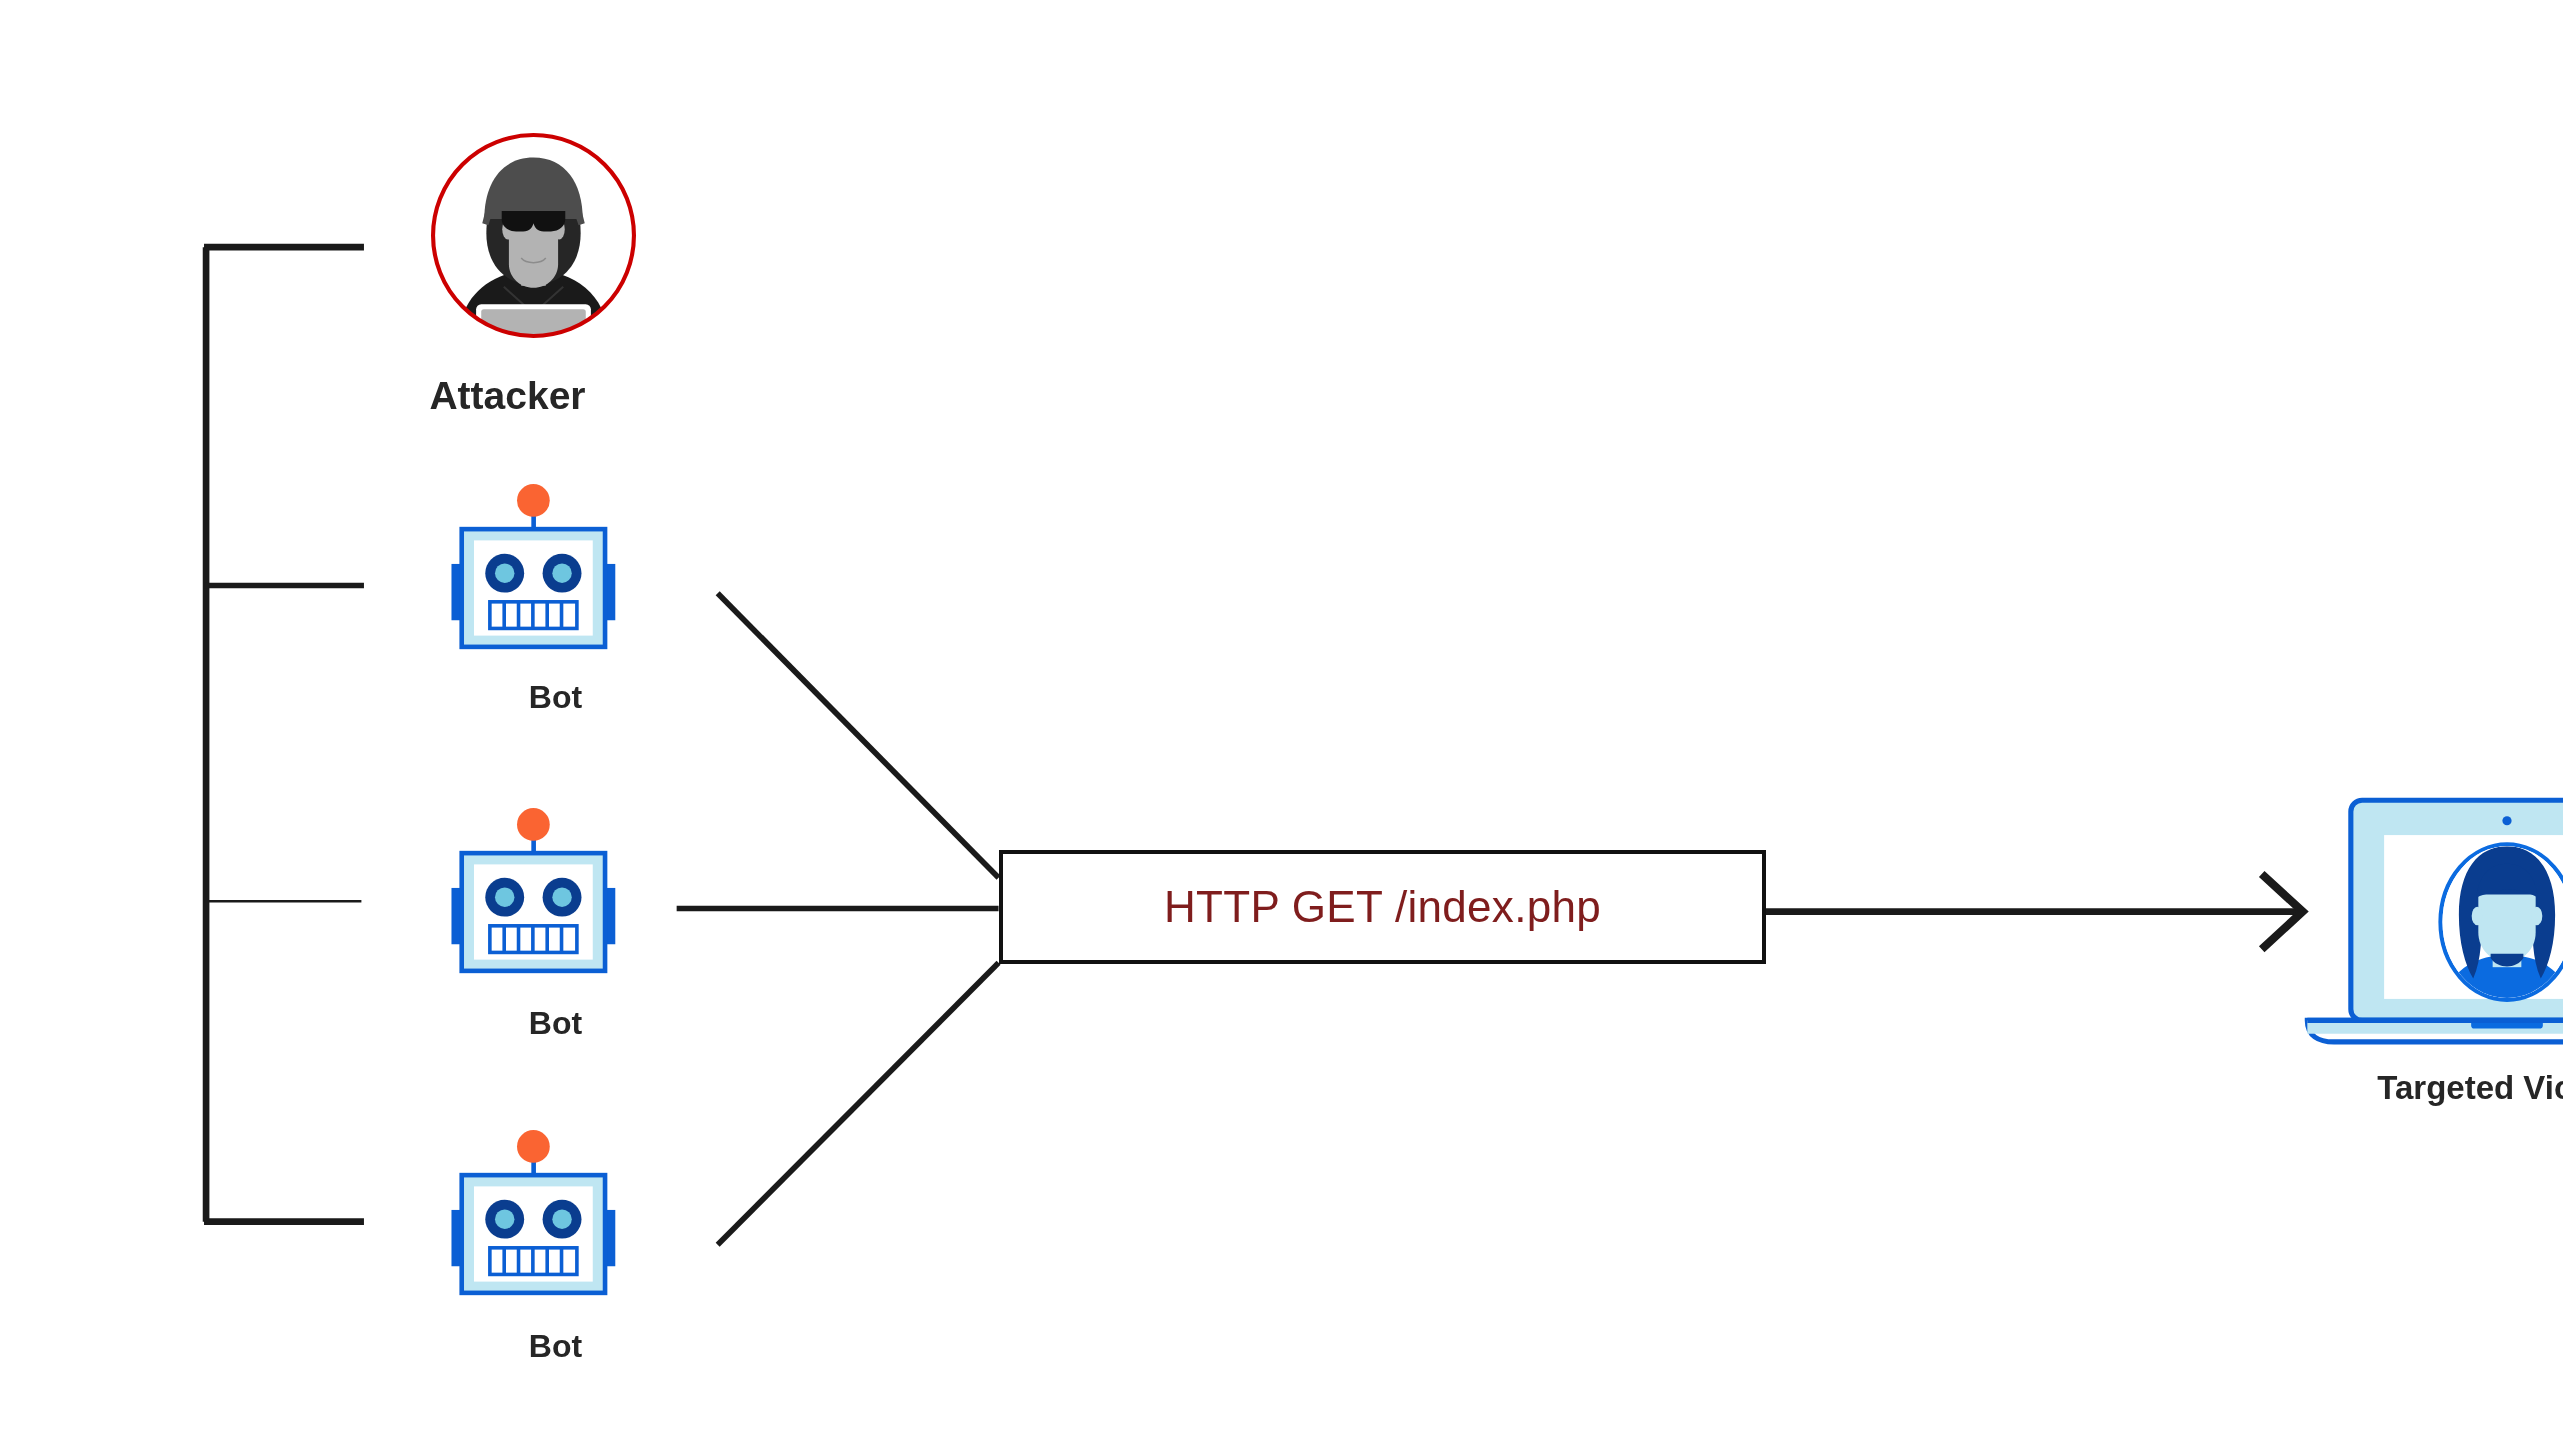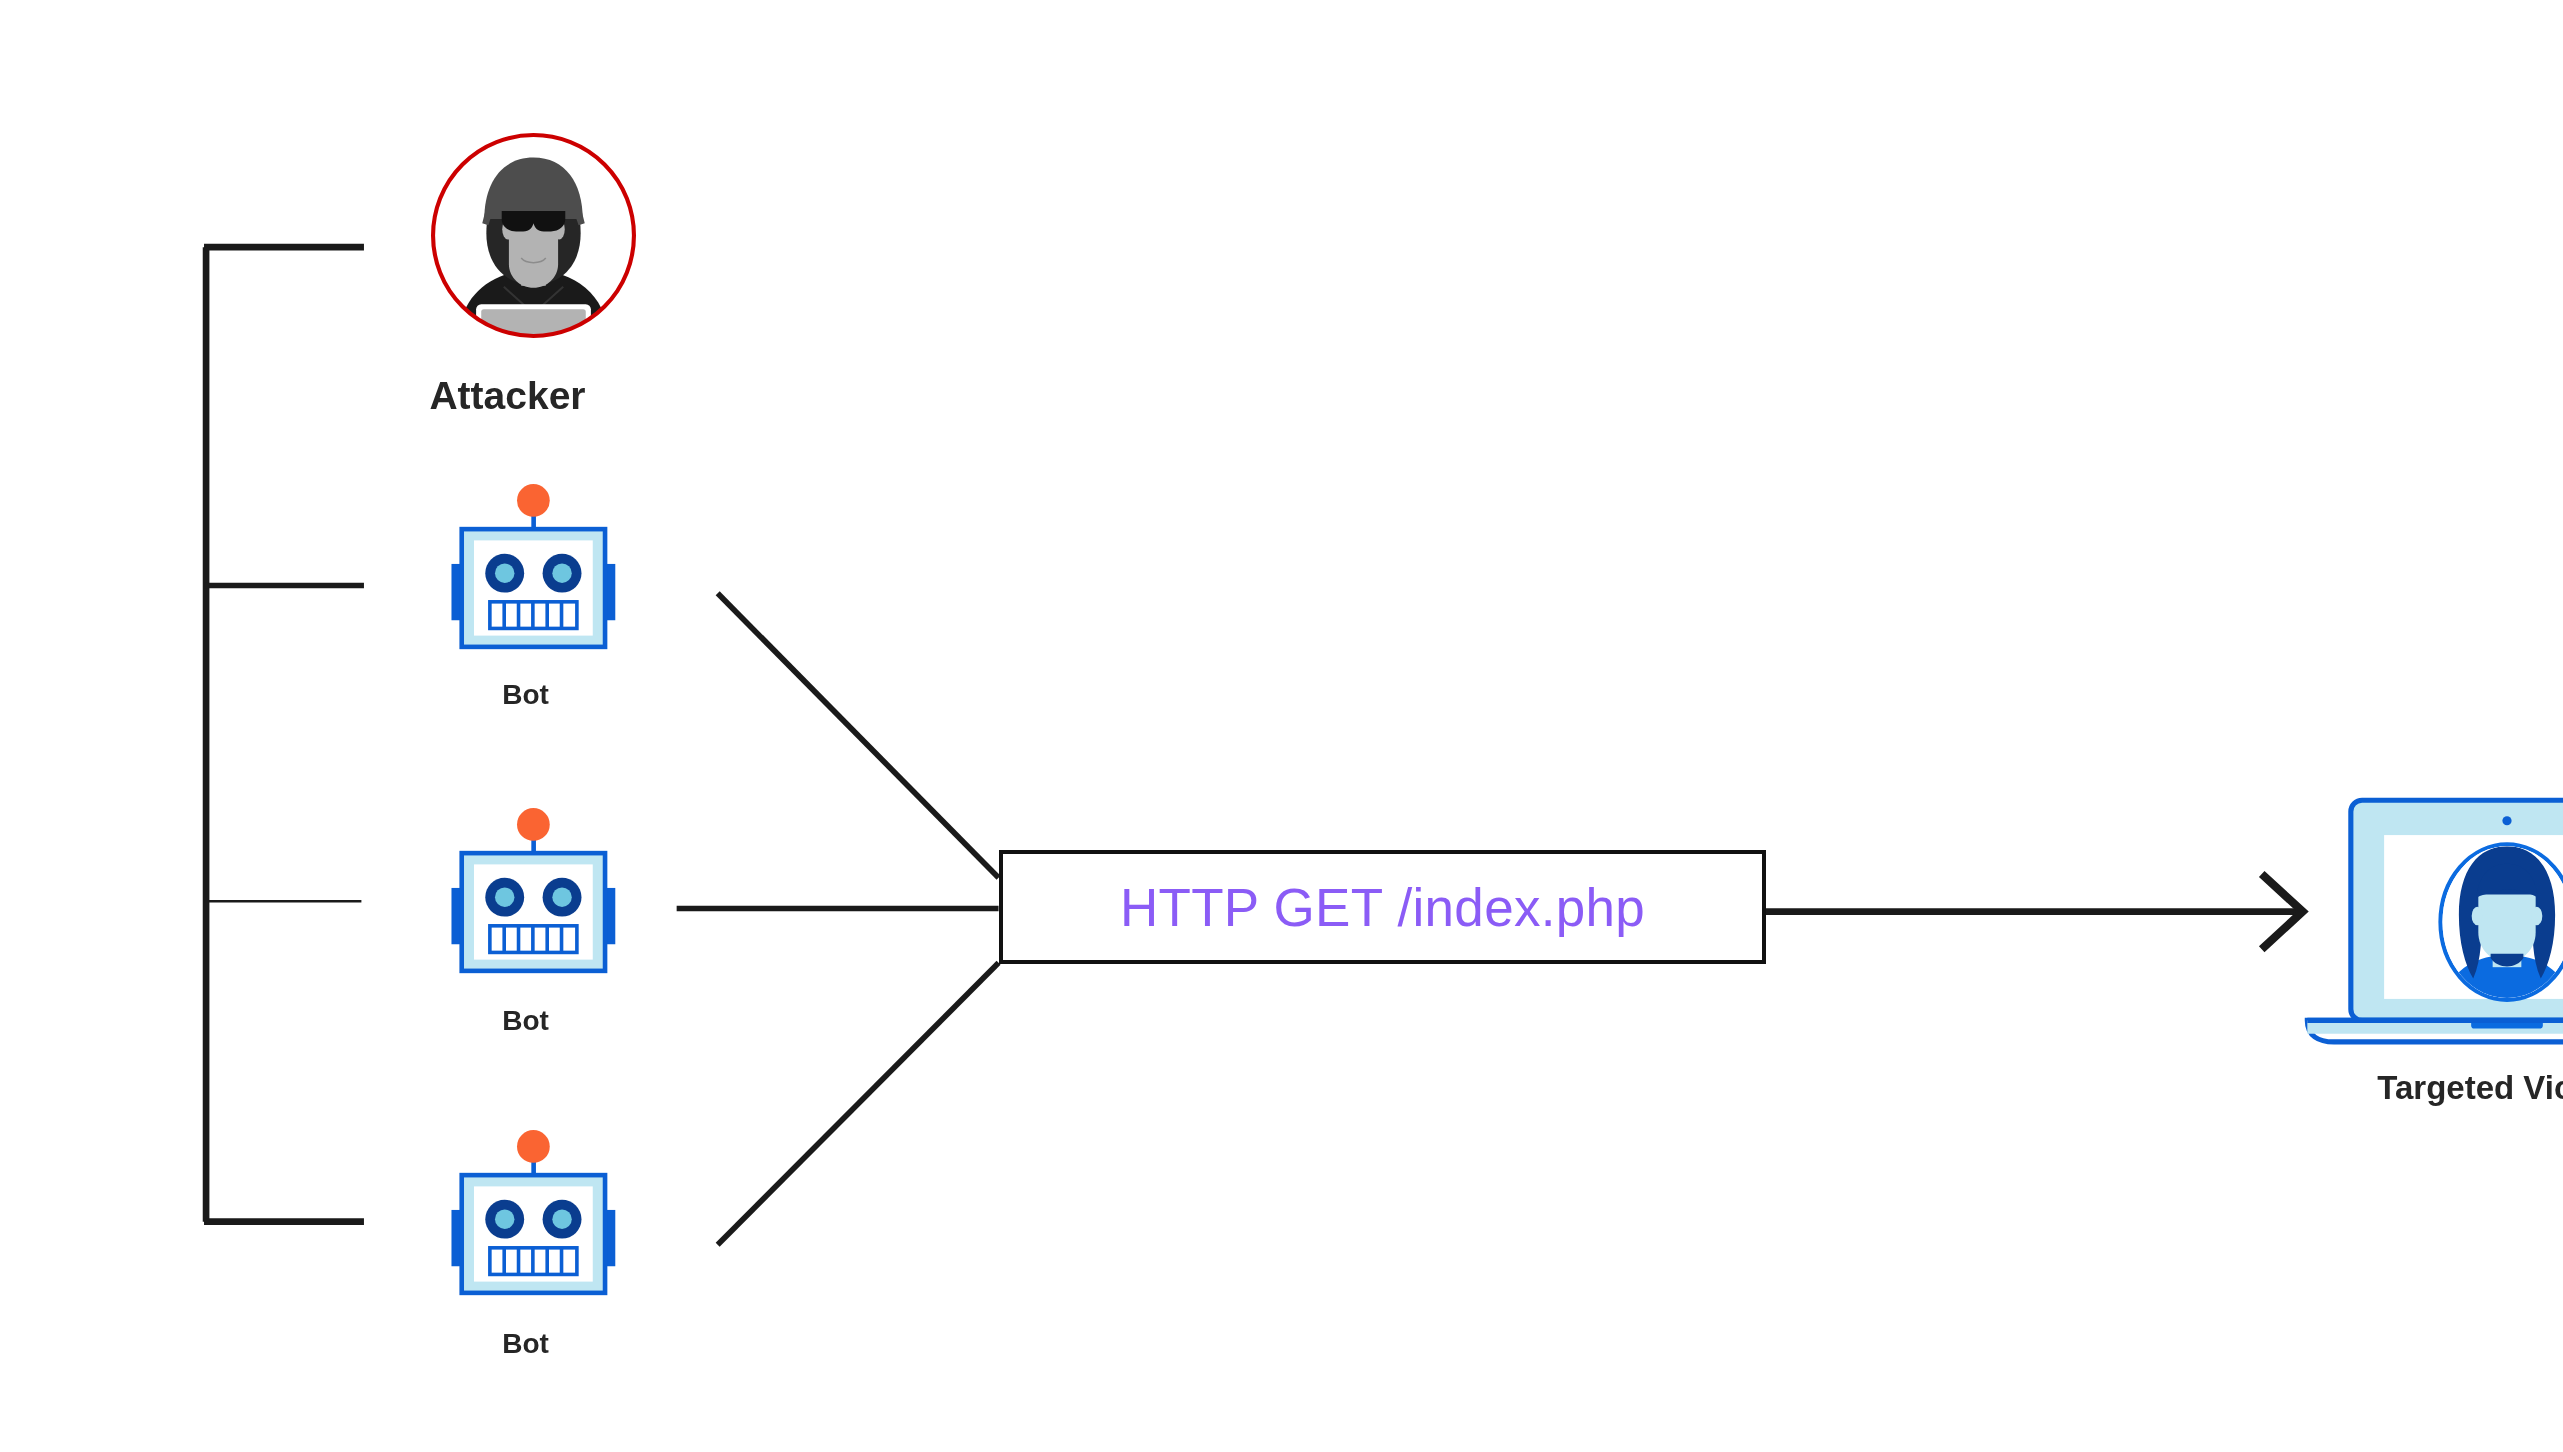--- a/index.html
+++ b/index.html
@@ -2,29 +2,29 @@
 <html style="font-size:8.2px"><head>
 <meta charset="utf-8">
 <style>
   html,body{margin:0;padding:0;background:#ffffff;}
   body{font-family:"Liberation Sans","DejaVu Sans",sans-serif;}
   #stage{position:relative;width:2905px;height:1453px;background:#ffffff;overflow:hidden;}
   .layer{position:absolute;left:0;top:0;width:2905px;height:1453px;}
   .node{position:absolute;}
   .caption{position:absolute;text-align:center;font-weight:bold;color:#262626;white-space:nowrap;}
   .cap-attacker{font-size:39px;left:328px;top:374px;width:359px;}
-  .cap-bot{font-size:28px;width:359px;left:346px;}
+  .cap-bot{font-size:32px;width:359px;left:376px;}
   .cap-bot.b1{top:679px;}
   .cap-bot.b2{top:1005px;}
   .cap-bot.b3{top:1328px;}
   .cap-victim{font-size:33px;left:2174px;top:1069px;width:651px;}
   .httpbox{position:absolute;left:999px;top:850px;width:767px;height:114px;
            background:#ffffff;border:4.6px solid #111111;box-sizing:border-box;
            display:flex;align-items:center;justify-content:center;}
-  .httpbox span{font-size:53px;color:#8b5cf6;font-weight:400;letter-spacing:0.3px;}
+  .httpbox span{font-size:44px;color:#7f1d1d;font-weight:400;letter-spacing:0.3px;}
 </style>
 </head>
 <body>
 
 <div id="stage">
 
   <svg class="layer" viewBox="0 0 5667 2834" width="2905" height="1453">
 
     <g stroke="#1a1a1a" fill="none">
       <path d="M402,482 L402,2383" stroke-width="13"></path>

